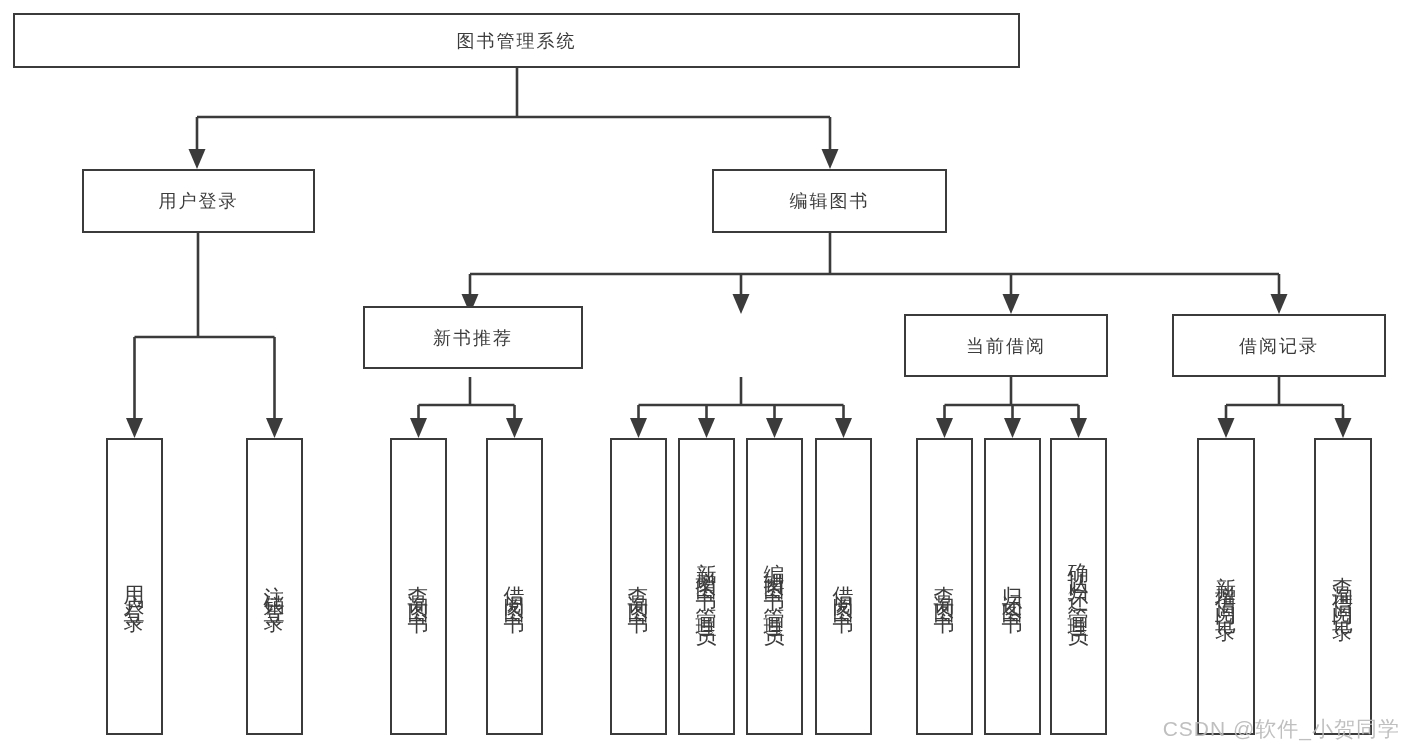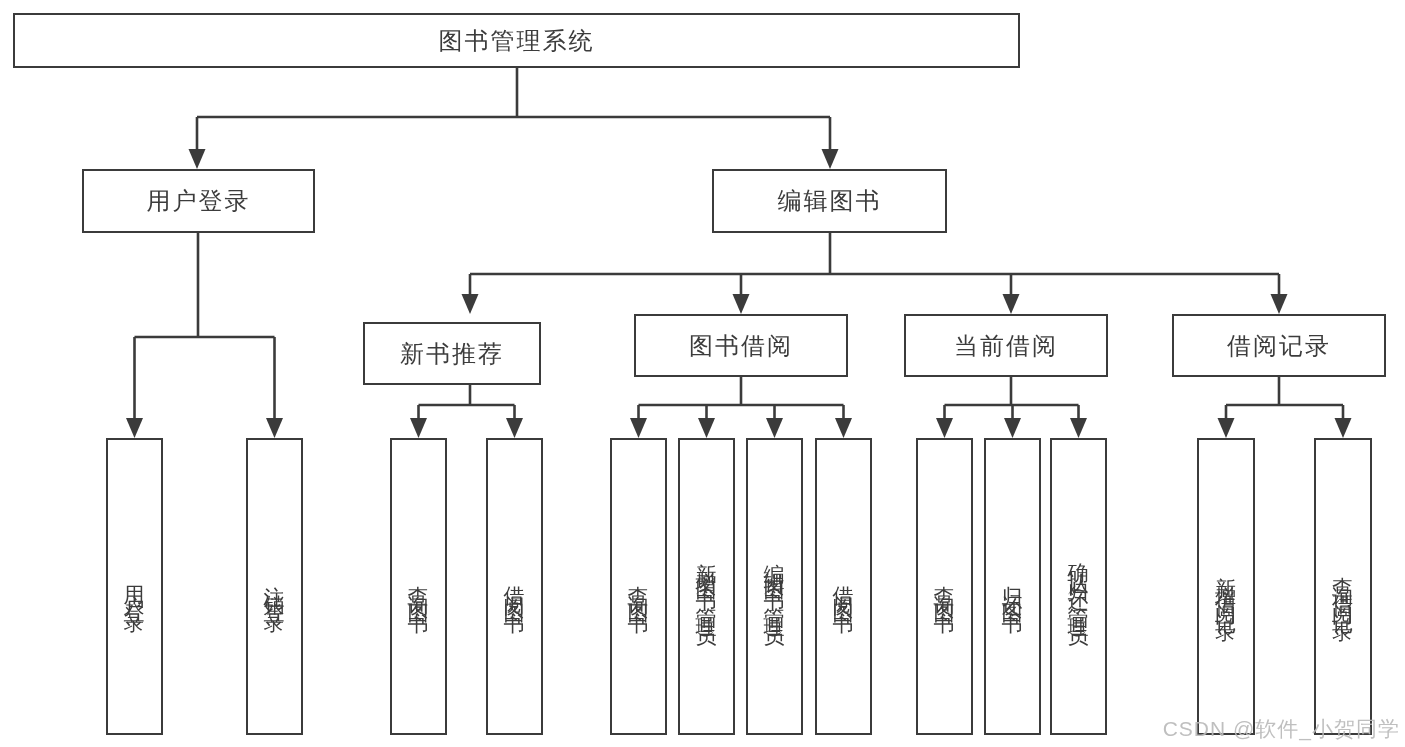--- a/index.html
+++ b/index.html
@@ -7,21 +7,21 @@
     position:relative; width:1405px; height:747px; background:#ffffff;
     font-family:"Liberation Sans", sans-serif; color:#3c3c3c; overflow:hidden;
   }
   svg.connectors { position:absolute; left:0; top:0; width:1405px; height:747px; }
   svg.connectors path { stroke:#3b3b3b; stroke-width:2.6; fill:none; }
   svg.connectors polygon { fill:#3b3b3b; stroke:none; }
   .node {
     position:absolute; background:#ffffff; border:2.5px solid #3b3b3b;
     display:flex; align-items:center; justify-content:center; box-sizing:border-box;
   }
-  .node.h .lbl { font-size:24px; letter-spacing:2px; white-space:nowrap; }
+  .node.h .lbl { font-size:18px; letter-spacing:2px; white-space:nowrap; }
   .node.v .lbl {
     writing-mode:vertical-rl; text-orientation:mixed;
     font-size:21px; letter-spacing:9px; line-height:1.1;
   }
   .watermark {
     position:absolute; right:5px; bottom:4px; z-index:5;
     font-size:21px; letter-spacing:1px; color:rgba(186,186,186,0.92);
     white-space:nowrap;
     margin-top:43px;
   }
@@ -105,25 +105,22 @@
     <span class="lbl">图书管理系统</span>
   </div>
 
   <div class="node h" style="left:82px;top:169px;width:233px;height:64px">
     <span class="lbl">用户登录</span>
   </div>
   <div class="node h" style="left:712px;top:169px;width:235px;height:64px">
     <span class="lbl">编辑图书</span>
   </div>
 
-  <div class="node h" style="left:363px;top:322px;width:178px;height:63px">
+  <div class="node h" style="left:363px;top:306px;width:220px;height:63px">
     <span class="lbl">新书推荐</span>
-  </div>
-  <div class="node h" style="left:634px;top:314px;width:214px;height:63px">
-    <span class="lbl">图书借阅</span>
   </div>
   <div class="node h" style="left:904px;top:314px;width:204px;height:63px">
     <span class="lbl">当前借阅</span>
   </div>
   <div class="node h" style="left:1172px;top:314px;width:214px;height:63px">
     <span class="lbl">借阅记录</span>
   </div>
 
   <div class="node v" style="left:106px;top:438px;width:57px;height:297px">
     <span class="lbl">用户登录</span>

